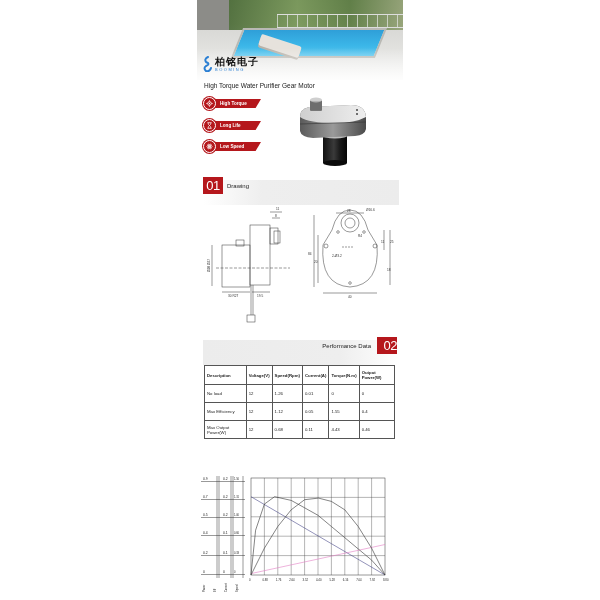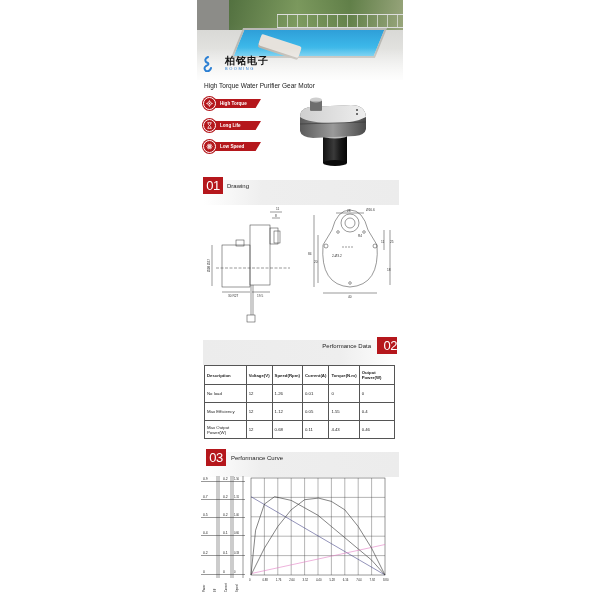--- a/index.html
+++ b/index.html
@@ -14,21 +14,21 @@
   .hero .wall { position:absolute; left:0; top:0; width:32px; height:30px; background:#8c8c88; }
   .hero .rail { position:absolute; left:80px; top:14px; width:126px; height:12px;
     background: repeating-linear-gradient(90deg, rgba(230,230,230,.7) 0 1px, transparent 1px 10px); border-top:1px solid #ddd; border-bottom:1px solid #ddd; }
   .hero .deck { position:absolute; left:0; top:30px; width:206px; height:50px; background:linear-gradient(180deg,#d9d9d6,#efefed); }
   .hero .pool { position:absolute; left:40px; top:28px; width:140px; height:26px; background:linear-gradient(180deg,#2f9fd8,#3bb6e8 60%,#58c6ee);
     transform:skewX(-22deg); border:2px solid #b9b9b4; }
   .hero .chair { position:absolute; left:62px; top:40px; width:42px; height:12px; background:#e6e2dc; transform:rotate(18deg); border-radius:2px; box-shadow:0 2px 0 #b8b3aa; }
   .hero .white-fade { position:absolute; left:0; top:48px; width:206px; height:32px;
     background:linear-gradient(180deg, rgba(255,255,255,0), rgba(255,255,255,.9)); }
 
-  .logo { position:absolute; left:6px; top:56px; display:flex; gap:12px; }
+  .logo { position:absolute; left:6px; top:56px; display:flex; align-items:center; gap:2px; }
   .logo-mark { width:10px; height:16px; }
   .logo-text { display:flex; flex-direction:column; line-height:1; }
   .logo-cn { font-size:10px; font-weight:bold; color:#111; letter-spacing:1px; }
   .logo-en { font-size:4px; color:#2b7fd3; letter-spacing:1.5px; margin-top:1px; }
 
   .prod-title { position:absolute; left:7px; top:82px; font-size:6.5px; color:#222; }
 
   .feature { position:absolute; left:6px; height:11px; width:58px; display:flex; align-items:center; }
   .feature .bar { position:absolute; left:4px; top:1px; width:54px; height:9px; background:#b5171c; clip-path:polygon(0 0,100% 0,90% 100%,0 100%); }
   .feature .circ { position:relative; width:11px; height:11px; border-radius:50%; background:#b5171c; border:1px solid #fff; box-shadow:0 0 0 1px #b5171c; display:flex; align-items:center; justify-content:center; z-index:2; }
@@ -258,24 +258,20 @@
         <td>Max Output Power(W)</td>
         <td>12</td>
         <td>0.68</td>
         <td>0.11</td>
         <td>4.43</td>
         <td>0.46</td>
       </tr>
     </tbody>
   </table>
 
-  <div class="sec" style="top:452px;">
-    <div class="num" style="left:3px;">03</div>
-    <div class="ttl" style="left:28px;">Performance Curve</div>
-  </div>
 
   <div class="chart">
     <svg id="curve-svg" width="196" height="122" viewBox="0 0 196 122">
       <g id="left-axes" font-family="Liberation Sans, sans-serif" font-size="3.4" fill="#222">
           <line x1="16" y1="2" x2="16" y2="104" stroke="#333" stroke-width="0.5"></line>
           <line x1="18" y1="2" x2="18" y2="104" stroke="#333" stroke-width="0.5"></line>
           <line x1="30" y1="2" x2="30" y2="104" stroke="#333" stroke-width="0.5"></line>
           <line x1="32" y1="2" x2="32" y2="104" stroke="#333" stroke-width="0.5"></line>
           <line x1="42" y1="2" x2="42" y2="104" stroke="#333" stroke-width="0.5"></line>
           <line x1="0" y1="7.5" x2="44" y2="7.5" stroke="#333" stroke-width="0.5"></line>

